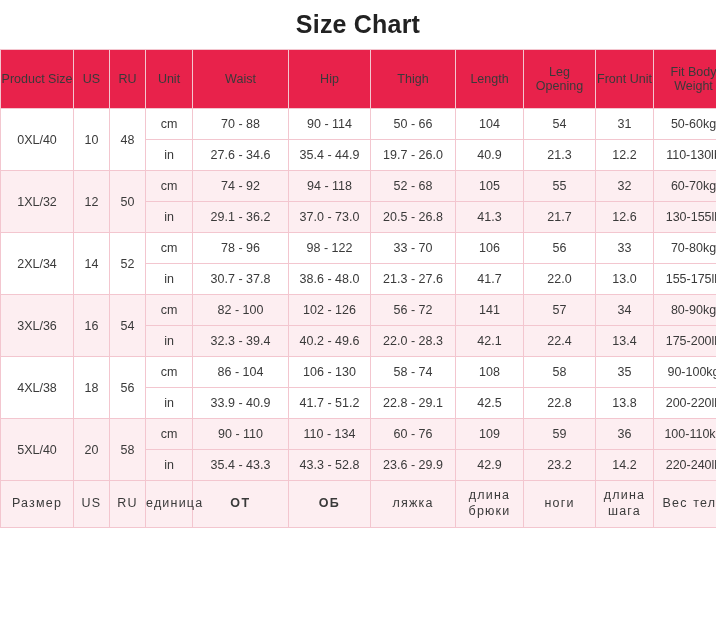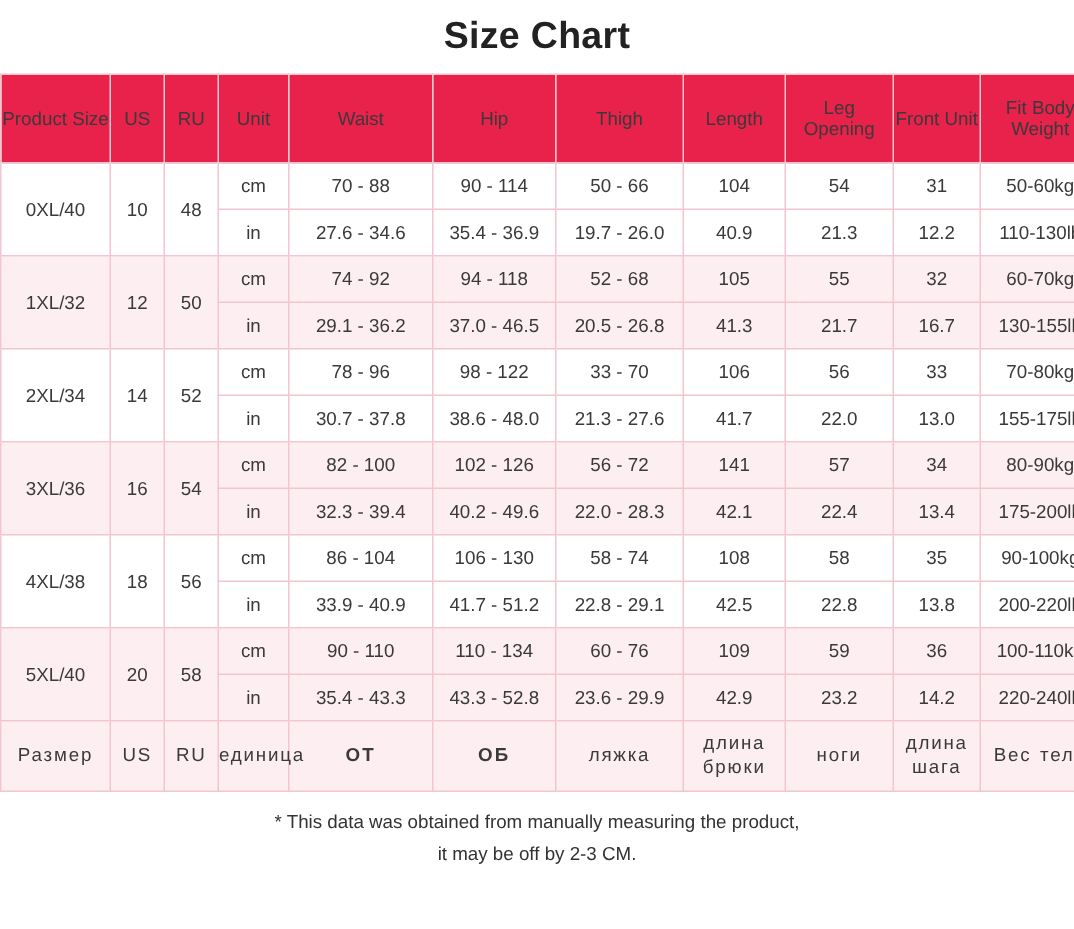--- a/index.html
+++ b/index.html
@@ -161,21 +161,21 @@
         <td>90 - 114</td>
         <td>50 - 66</td>
         <td>104</td>
         <td>54</td>
         <td>31</td>
         <td>50-60kg</td>
       </tr>
       <tr class="r-even">
         <td class="unit">in</td>
         <td>27.6 - 34.6</td>
-        <td>35.4 - 36.9</td>
+        <td>35.4 - 44.9</td>
         <td>19.7 - 26.0</td>
         <td>40.9</td>
         <td>21.3</td>
         <td>12.2</td>
         <td>110-130lb</td>
       </tr>
 
       <tr class="r-odd">
         <td class="sizecell" rowspan="2">1XL/32</td>
         <td class="usru" rowspan="2">12</td>
@@ -185,25 +185,25 @@
         <td>94 - 118</td>
         <td>52 - 68</td>
         <td>105</td>
         <td>55</td>
         <td>32</td>
         <td>60-70kg</td>
       </tr>
       <tr class="r-odd">
         <td class="unit">in</td>
         <td>29.1 - 36.2</td>
-        <td>37.0 - 46.5</td>
+        <td>37.0 - 73.0</td>
         <td>20.5 - 26.8</td>
         <td>41.3</td>
         <td>21.7</td>
-        <td>16.7</td>
+        <td>12.6</td>
         <td>130-155lb</td>
       </tr>
 
       <tr class="r-even">
         <td class="sizecell" rowspan="2">2XL/34</td>
         <td class="usru" rowspan="2">14</td>
         <td class="usru" rowspan="2">52</td>
         <td class="unit">cm</td>
         <td>78 - 96</td>
         <td>98 - 122</td>
@@ -305,18 +305,14 @@
         <td class="bold">ОБ</td>
         <td class="plain">ляжка</td>
         <td class="plain">длина брюки</td>
         <td class="plain">ноги</td>
         <td class="plain">длина шага</td>
         <td class="plain">Вес тела</td>
       </tr>
     </tbody>
   </table>
 
-  <div class="footnote">
-    <div>* This data was obtained from manually measuring the product,</div>
-    <div>it may be off by 2-3 CM.</div>
-  </div>
 
 </div>
 
 </body></html>

